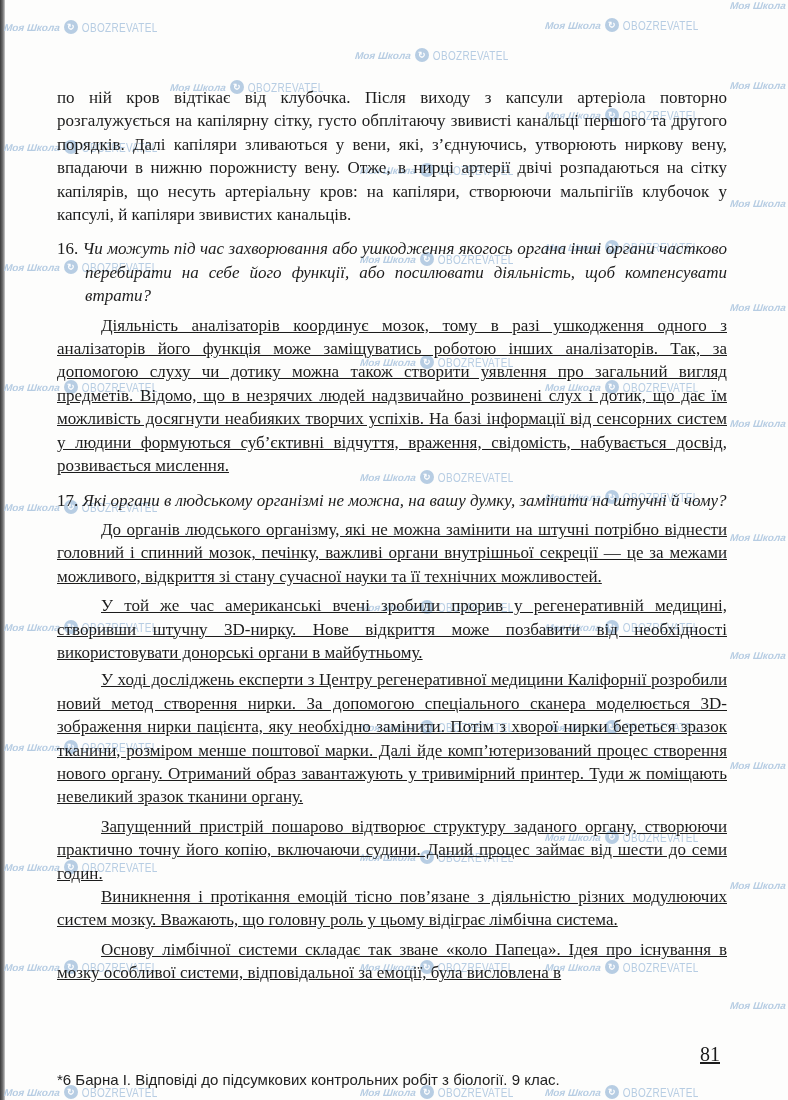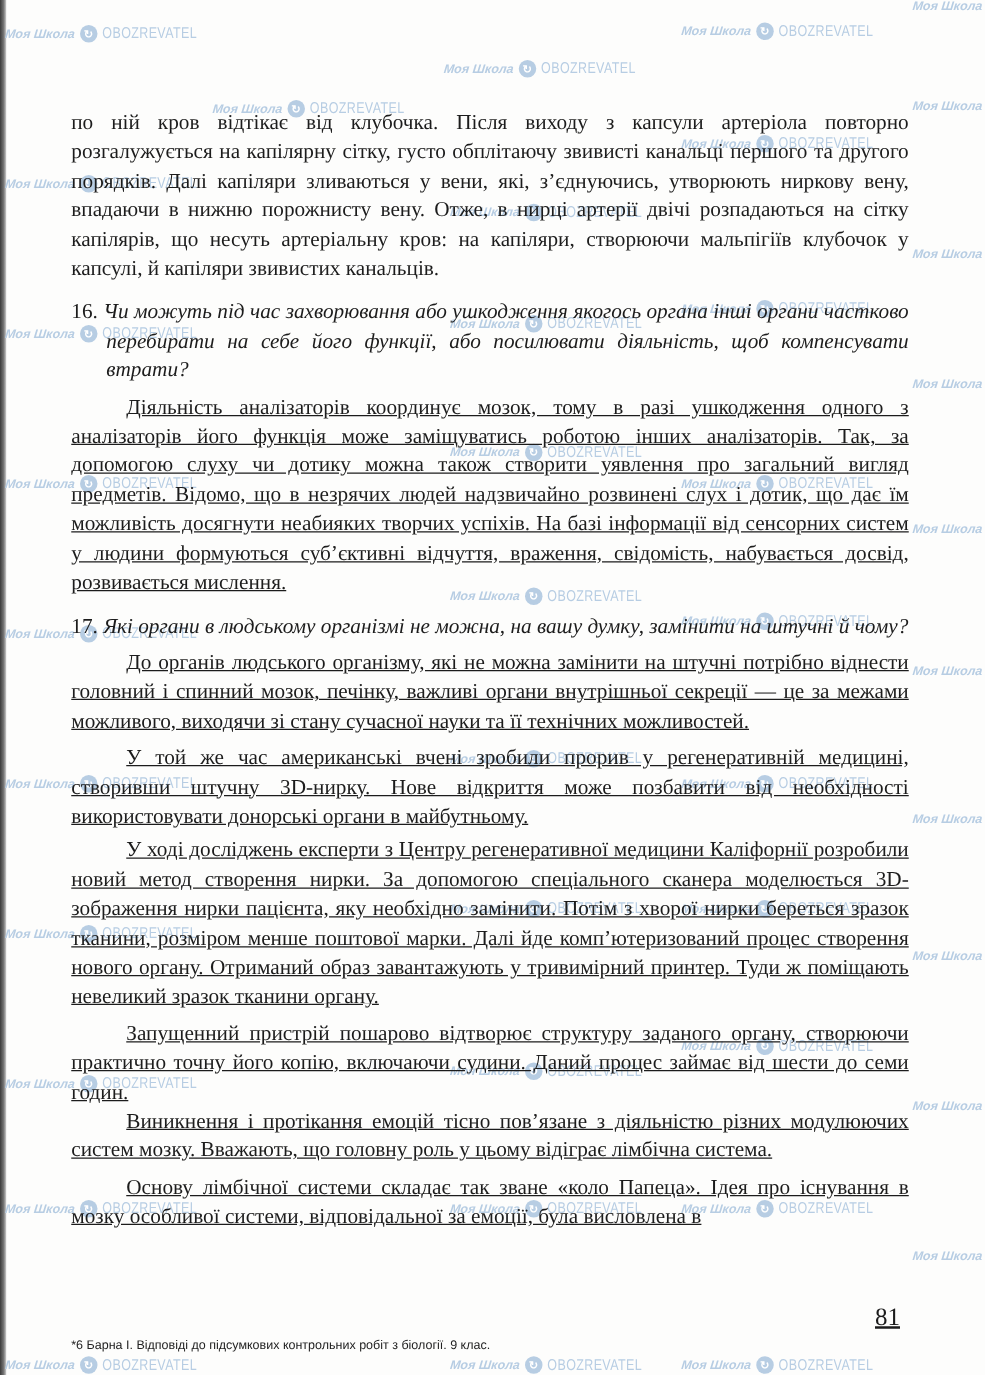--- a/index.html
+++ b/index.html
@@ -34,21 +34,21 @@
     font-weight: normal; margin: 11px 0 6px 0 !important;
     padding-left: 28px; text-indent: -28px; text-align: justify;
   }
   .question .qnum { font-style: normal; }
   .question .qtext { font-style: italic; }
   .page-number {
     position: absolute; left: 700px; top: 1043px; font-size: 20px; z-index: 1; text-decoration: underline;
   }
   .footnote {
     position: absolute; left: 57px; top: 1071px; z-index: 1;
-    font-family: "Liberation Sans", sans-serif; font-size: 10px; color: #222;
+    font-family: "Liberation Sans", sans-serif; font-size: 15px; color: #222;
   }
 </style>
 </head>
 <body>
 
 <div class="left-edge"></div>
 
 <div id="watermarks">
     <div class="watermark" style="left: 4px; top: 20px;">
       <span class="wm-school">Моя Школа</span>
@@ -237,21 +237,21 @@
     </div>
   </div>
 
 <div class="content">
   <p>по ній кров відтікає від клубочка. Після виходу з капсули артеріола повторно розгалужується на капілярну сітку, густо обплітаючу звивисті канальці першого та другого порядків. Далі капіляри зливаються у вени, які, з’єднуючись, утворюють ниркову вену, впадаючи в нижню порожнисту вену. Отже, в нирці артерії двічі розпадаються на сітку капілярів, що несуть артеріальну кров: на капіляри, створюючи мальпігіїв клубочок у капсулі, й капіляри звивистих канальців.</p>
 
   <p class="question"><span class="qnum">16.</span> <span class="qtext">Чи можуть під час захворювання або ушкодження якогось органа інші органи частково перебирати на себе його функції, або посилювати діяльність, щоб компенсувати втрати?</span></p>
   <p class="indent">Діяльність аналізаторів координує мозок, тому в разі ушкодження одного з аналізаторів його функція може заміщуватись роботою інших аналізаторів. Так, за допомогою слуху чи дотику можна також створити уявлення про загальний вигляд предметів. Відомо, що в незрячих людей надзвичайно розвинені слух і дотик, що дає їм можливість досягнути неабияких творчих успіхів. На базі інформації від сенсорних систем у людини формуються суб’єктивні відчуття, враження, свідомість, набувається досвід, розвивається мислення.</p>
 
   <p class="question"><span class="qnum">17.</span> <span class="qtext">Які органи в людському організмі не можна, на вашу думку, замінити на штучні й чому?</span></p>
-  <p class="indent">До органів людського організму, які не можна замінити на штучні потрібно віднести головний і спинний мозок, печінку, важливі органи внутрішньої секреції — це за межами можливого, виходячи зі стану сучасної науки та її технічних можливостей.</p>
+  <p class="indent">До органів людського організму, які не можна замінити на штучні потрібно віднести головний і спинний мозок, печінку, важливі органи внутрішньої секреції — це за межами можливого, відкриття зі стану сучасної науки та її технічних можливостей.</p>
   <p class="indent" style="margin-top:6px">У той же час американські вчені зробили прорив у регенеративній медицині, створивши штучну 3D-нирку. Нове відкриття може позбавити від необхідності використовувати донорські органи в майбутньому.</p>
   <p class="indent" style="margin-top:4px">У ході досліджень експерти з Центру регенеративної медицини Каліфорнії розробили новий метод створення нирки. За допомогою спеціального сканера моделюється 3D-зображення нирки пацієнта, яку необхідно замінити. Потім з хворої нирки береться зразок тканини, розміром менше поштової марки. Далі йде комп’ютеризований процес створення нового органу. Отриманий образ завантажують у тривимірний принтер. Туди ж поміщають невеликий зразок тканини органу.</p>
   <p class="indent" style="margin-top:6px">Запущенний пристрій пошарово відтворює структуру заданого органу, створюючи практично точну його копію, включаючи судини. Даний процес займає від шести до семи годин.</p>
 
   <p class="indent">Виникнення і протікання емоцій тісно пов’язане з діяльністю різних модулюючих систем мозку. Вважають, що головну роль у цьому відіграє лімбічна система.</p>
   <p class="indent" style="margin-top:6px">Основу лімбічної системи складає так зване «коло Папеца». Ідея про існування в мозку особливої системи, відповідальної за емоції, була висловлена в</p>
 </div>
 
 <div class="page-number">81</div>
 <div class="footnote">*6 Барна І. Відповіді до підсумкових контрольних робіт з біології. 9 клас.</div>

